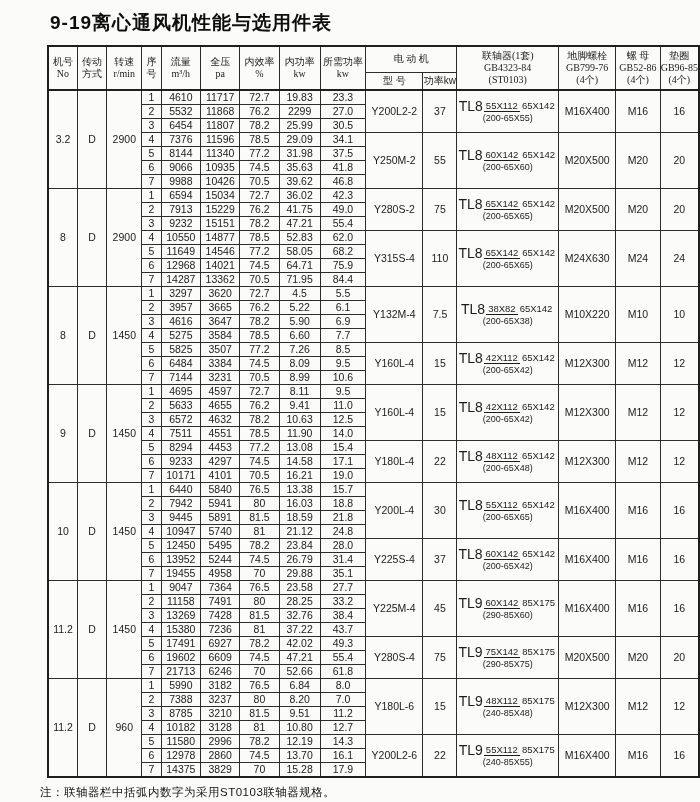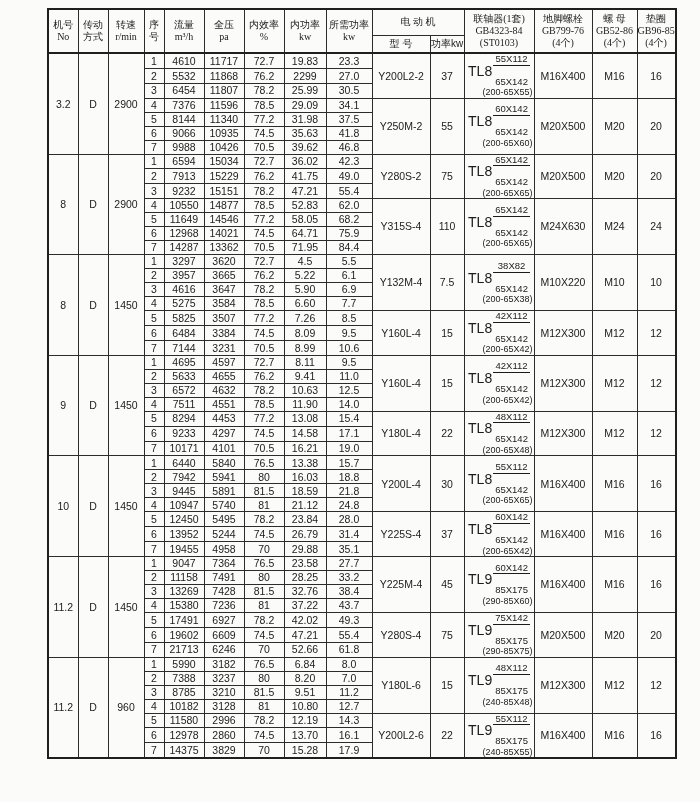--- a/index.html
+++ b/index.html
@@ -28,32 +28,33 @@
   .fan thead tr.h1 { height:26px;font-family:Liberation Serif, serif; }
   .fan thead tr.h2 { height:18px; }
   .fan thead { border-bottom:2px solid #1f1f1f; }
   .fan tbody td { font-size:10.5px; height:13px; line-height:1; }
   .fan tbody tr.block-start td { border-top:1.8px solid #1f1f1f; }
   .hline { line-height:1.18; }
   .small { font-size:9.5px; }
   
   .cp-row { display:flex; align-items:center; justify-content:center; }
   .cp-prefix { font-size:14px; margin-right:1px; }
-  .cp-frac { display:inline-flex; flex-direction:column; font-size:9.5px; line-height:1.12;gap:11px; }
+  .cp-frac { display:inline-flex; flex-direction:row; font-size:9.5px; line-height:1.12; }
   .cp-top { border-bottom:1px solid #1b1b1b; padding:0 2px; }
   .cp-bot { padding:0 2px; }
-  .cp-note { font-size:9px; line-height:1.15;text-align:right; }
+  .cp-note { font-size:9px; line-height:1.15; }
   .note {
     font-size:11.5px; margin:7px 0 0 40px; letter-spacing:0.5px; color:#141414;
   }
 </style>
 </head>
 <body>
 
 <div class="page">
+  <div class="title">9-19离心通风机性能与选用件表</div>
 
   <table class="fan">
     <colgroup>
       <col style="width:30px">
         <col style="width:30px">
         <col style="width:36px">
       <col style="width:20px">
         <col style="width:40px">
         <col style="width:40px">
       <col style="width:40px">
@@ -751,13 +752,14 @@
           <td>7</td>
           <td>14375</td>
           <td>3829</td>
           <td>70</td>
           <td>15.28</td>
           <td>17.9</td>
         </tr>
       </tbody>
   </table>
 
+  <div class="note">注：联轴器栏中括弧内数字为采用ST0103联轴器规格。</div>
 </div>
 
 </body></html>

